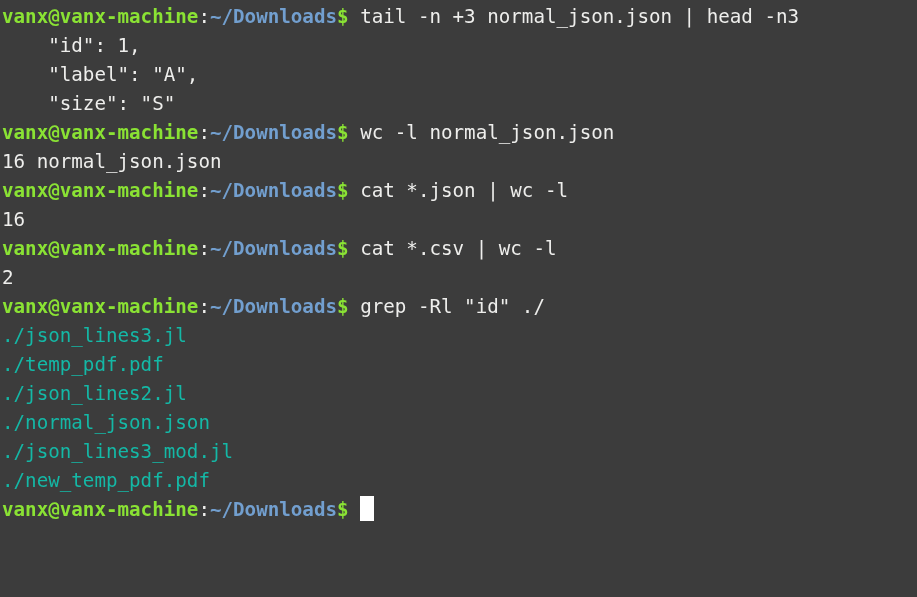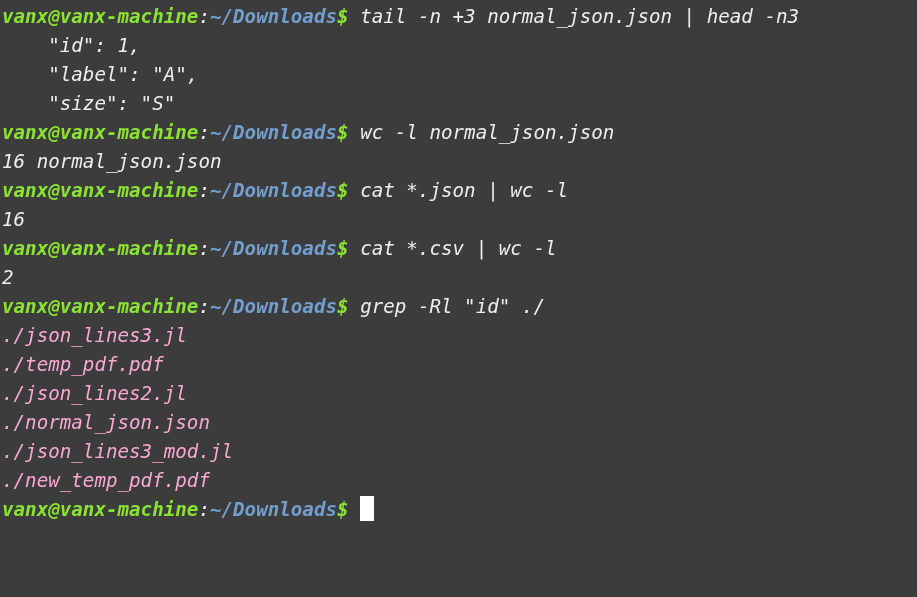--- a/index.html
+++ b/index.html
@@ -23,21 +23,20 @@
     font-size: 19.2px;
     line-height: 29px;
     color: #eeeeec;
     white-space: pre;
     letter-spacing: 0px;
   }
   .line {
     height: 29px;
     white-space: pre;
     display: block;
-    font-style: italic;
   }
   .seg { white-space: pre; }
   .userhost {
     color: #8ae234;
     font-weight: bold;
   }
   .colon {
     color: #eeeeec;
   }
   .path {
@@ -48,21 +47,21 @@
     color: #8ae234;
     font-weight: bold;
   }
   .cmd {
     color: #eeeeec;
   }
   .out {
     color: #eeeeec;
   }
   .grepfile {
-    color: #f9a8d4;
+    color: #14b8a6;
   }
   .cursor {
     display: inline-block;
     width: 14px;
     height: 25px;
     background: #ffffff;
     vertical-align: -5px;
   }
 </style>
 </head>

